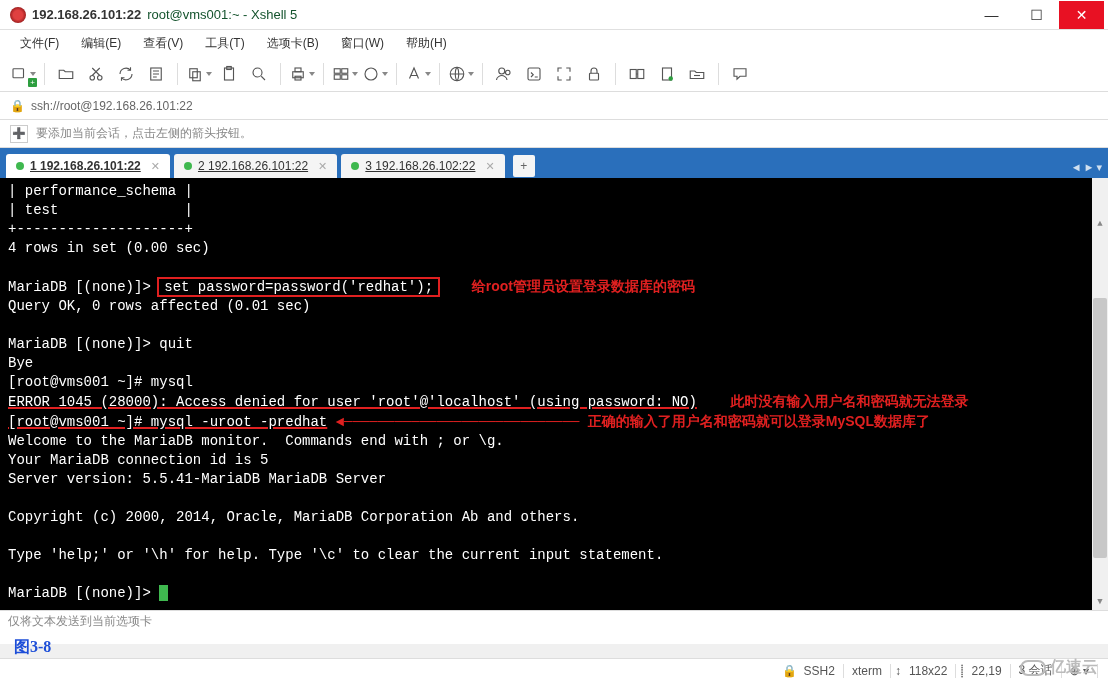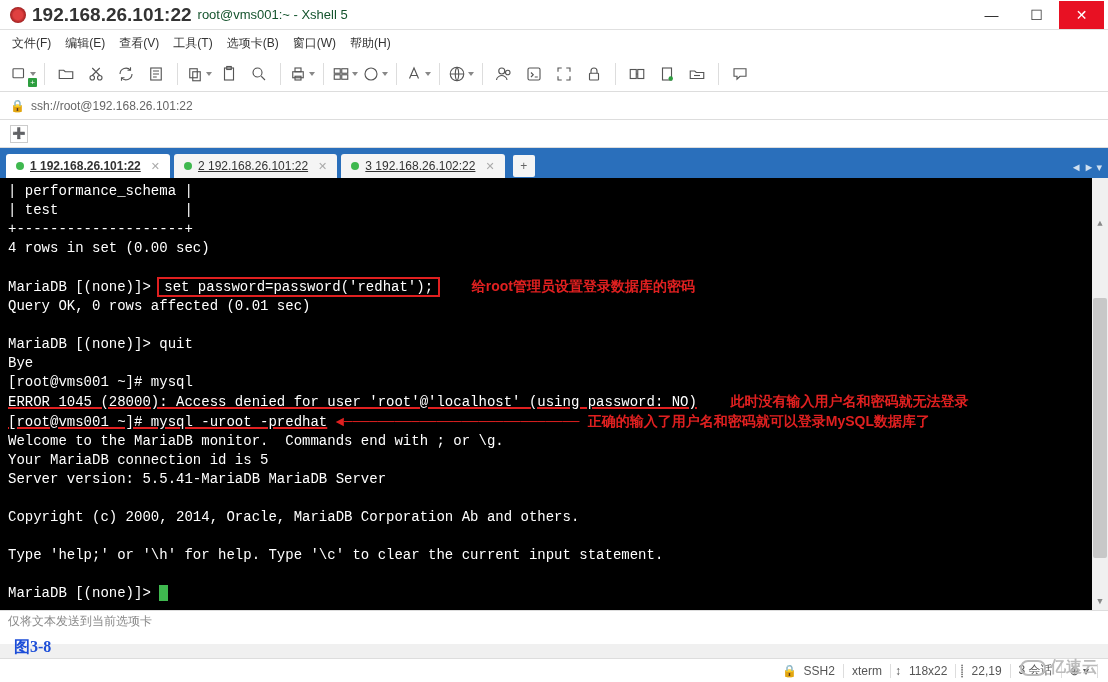--- a/index.html
+++ b/index.html
@@ -1,25 +1,25 @@
 <!DOCTYPE html>
 <html><head>
 <meta charset="utf-8">
 <style>
 * { margin: 0; padding: 0; box-sizing: border-box; }
 body { font-family: "Microsoft YaHei", Arial, sans-serif; font-size: 12px; background: #f0f0f0; width: 1108px; height: 682px; overflow: hidden; position: relative; }
 .titlebar { height: 30px; background: #fff; display: flex; align-items: center; padding: 0 4px; border-bottom: 1px solid #e0e0e0; }
 .titlebar .app-icon { width: 16px; height: 16px; background: radial-gradient(circle, #e04040 40%, #a02020 70%); border-radius: 50%; margin: 0 6px; }
-.titlebar .title-strong { font-weight: bold; color: #333; font-size: 19px; }
+.titlebar .title-strong { font-weight: bold; color: #333; font-size: 13px; }
 .titlebar .title-rest { color: #14532d; font-size: 13px; margin-left: 6px; }
 .titlebar .win-controls { margin-left: auto; display: flex; }
 .win-btn { width: 45px; height: 28px; display: flex; align-items: center; justify-content: center; color: #333; font-size: 14px; }
 .win-btn.close { background: #e81123; color: #fff; }
 .menubar { height: 26px; background: #fff; display: flex; align-items: center; padding: 0 12px; gap: 14px; color: #333; }
-.menu-item { cursor: default; }
+.menu-item { cursor: default; margin-left: 8px; }
 .toolbar { height: 36px; background: #fff; display: flex; align-items: center; padding: 0 10px; gap: 4px; border-bottom: 1px solid #ddd; }
 .tbtn { min-width: 26px; height: 26px; display: flex; align-items: center; justify-content: center; color: #555; position: relative; }
 .tbtn.dd::after { content: ""; width: 0; height: 0; border-left: 3px solid transparent; border-right: 3px solid transparent; border-top: 4px solid #888; margin-left: 2px; }
 .tbtn .plus-badge { position: absolute; bottom: 0px; right: -1px; width: 9px; height: 9px; background: #2d9e3f; color: #fff; font-size: 8px; line-height: 9px; text-align: center; border-radius: 1px; }
 .tsep { width: 1px; height: 22px; background: #ddd; margin: 0 4px; }
 .addressbar { height: 28px; background: #fff; display: flex; align-items: center; padding: 0 10px; border-bottom: 1px solid #ddd; font-size: 12px; color: #666; }
 .addressbar .lock { margin-right: 6px; color: #888; }
 .hintbar { height: 28px; background: #fff; display: flex; align-items: center; padding: 0 10px; border-bottom: 1px solid #ddd; font-size: 12px; color: #888; }
 .hintbar .arrow-btn { width: 18px; height: 18px; border: 1px solid #ccc; margin-right: 8px; display: flex; align-items: center; justify-content: center; font-size: 11px; color: #888; }
 .tabbar { height: 30px; background: #2a6fbb; display: flex; align-items: flex-end; padding: 4px 6px 0 6px; gap: 4px; position: relative; }
@@ -214,20 +214,21 @@
     </div>
 </div>
 
 <div class="addressbar">
   <span class="lock">🔒</span>
   <span>ssh://root@192.168.26.101:22</span>
 </div>
 
 <div class="hintbar">
   <div class="arrow-btn">➕</div>
+  <span>要添加当前会话，点击左侧的箭头按钮。</span>
 </div>
 
 <div class="tabbar">
   <div class="tab active">
     <span class="dot"></span>
     <span class="label">1 192.168.26.101:22</span>
     <span class="x">✕</span>
   </div>
   <div class="tab">
     <span class="dot"></span>

